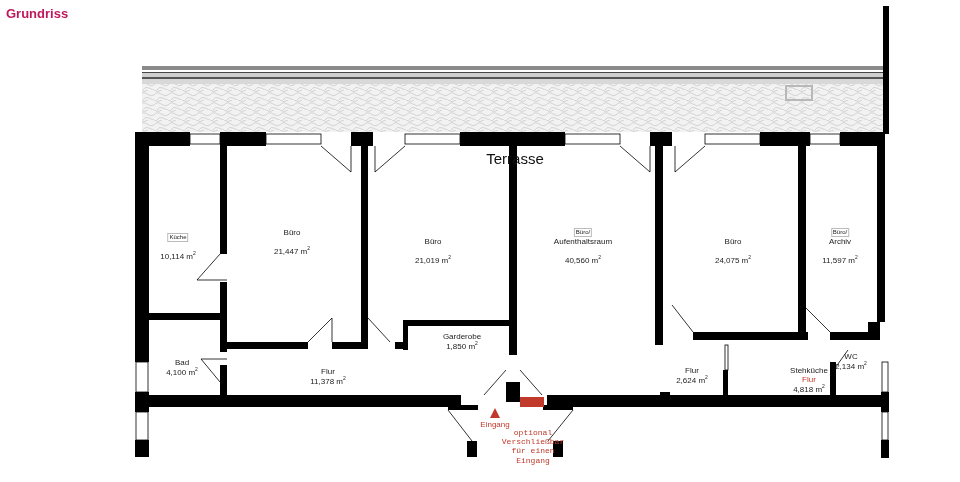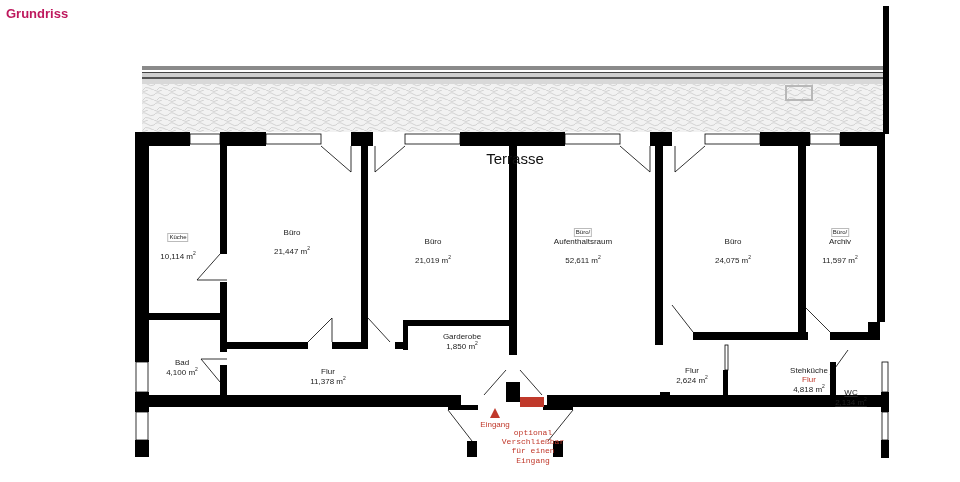--- a/index.html
+++ b/index.html
@@ -148,21 +148,21 @@
   <span>Büro</span><br><br>
   <span>21,447 m</span><sup>2</sup>
 </div>
 <div class="lbl" style="left:433px; top:237px;">
   <span>Büro</span><br><br>
   <span>21,019 m</span><sup>2</sup>
 </div>
 <div class="lbl" style="left:583px; top:227px;">
   <span class="boxed">Büro/</span><br>
   <span>Aufenthaltsraum</span><br><br>
-  <span>52,611 m</span><sup>2</sup>
+  <span>40,560 m</span><sup>2</sup>
 </div>
 <div class="lbl" style="left:733px; top:237px;">
   <span>Büro</span><br><br>
   <span>24,075 m</span><sup>2</sup>
 </div>
 <div class="lbl" style="left:840px; top:227px;">
   <span class="boxed">Büro/</span><br>
   <span>Archiv</span><br><br>
   <span>11,597 m</span><sup>2</sup>
 </div>
@@ -180,21 +180,21 @@
 </div>
 <div class="lbl" style="left:692px; top:366px;">
   <span>Flur</span><br>
   <span>2,624 m</span><sup>2</sup>
 </div>
 <div class="lbl" style="left:809px; top:366px;">
   <span>Stehküche</span><br>
   <span class="red">Flur</span><br>
   <span>4,818 m</span><sup>2</sup>
 </div>
-<div class="lbl" style="left:851px; top:388px;text-decoration:underline;">
+<div class="lbl" style="left:851px; top:352px;">
   <span>WC</span><br>
   <span>2,134 m</span><sup>2</sup>
 </div>
 
 <div class="lbl red" style="left:495px; top:420px;">Eingang</div>
 <div class="lbl red" style="left:533px; top:428px;font-family:Liberation Mono, monospace;">
   <span>optional</span><br>
   <span>Verschließbar</span><br>
   <span>für einen</span><br>
   <span>Eingang</span>

